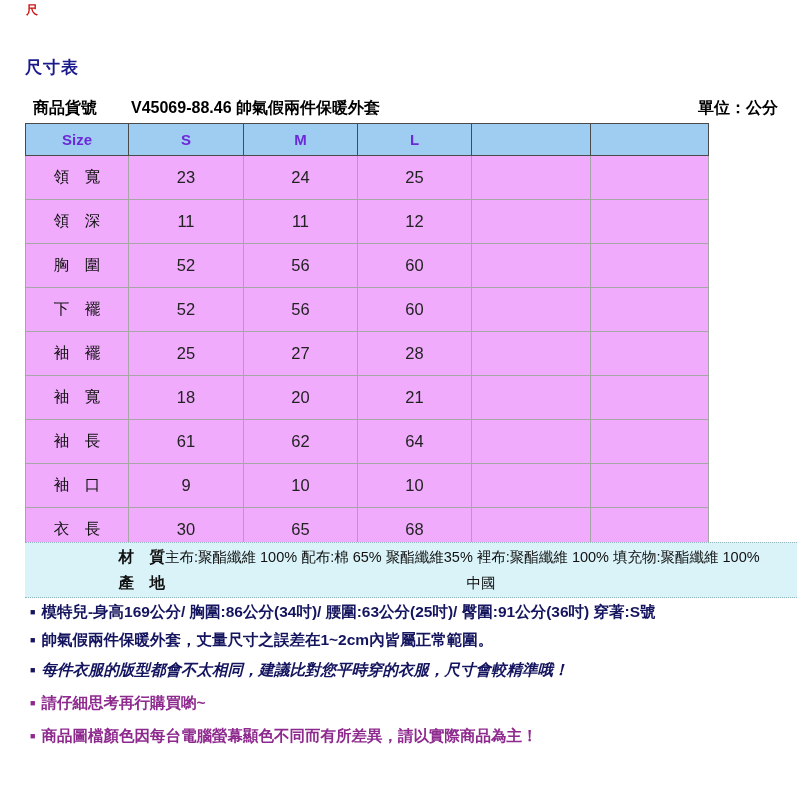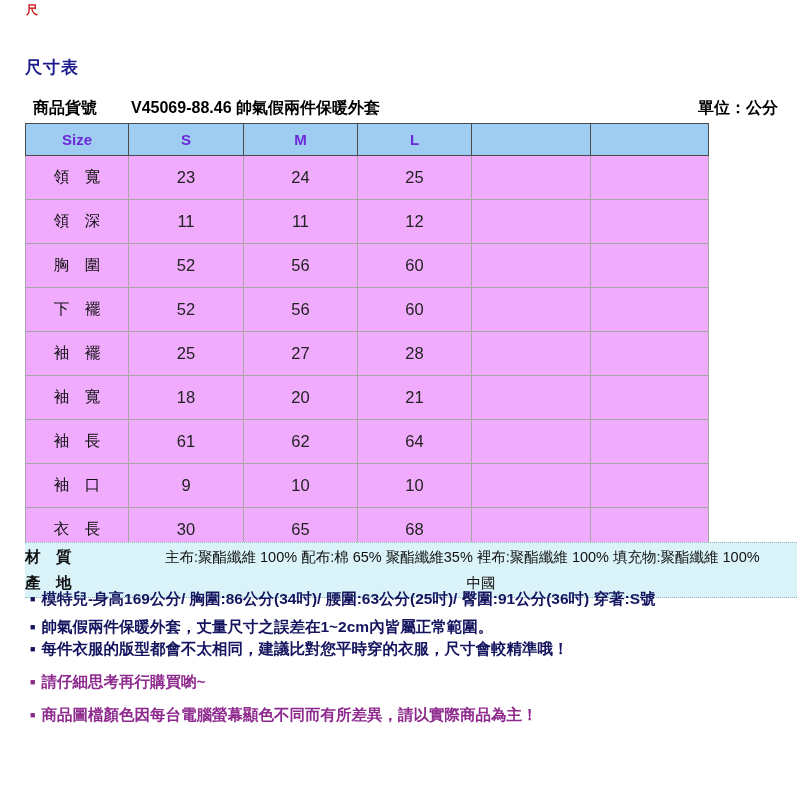--- a/index.html
+++ b/index.html
@@ -35,34 +35,34 @@
   table.size-table td.lbl{font-size:15.5px;color:#111;}
   .info-band{
     position:absolute;left:25px;top:542px;width:772px;
     background:var(--band-cyan,#d9f3f8);
     border-top:1px dotted var(--band-border,#8fb5bd);
     border-bottom:1px dotted var(--band-border,#8fb5bd);
     padding:1px 0;
   }
   .info-row{display:flex;align-items:center;height:26px;}
   .info-label{
-    width:140px;flex:0 0 140px;text-align:left;font-size:15.5px;font-weight:bold;color:#111;
+    width:140px;flex:0 0 140px;text-align:right;font-size:15.5px;font-weight:bold;color:#111;
   }
   .info-value{flex:1;font-size:14.5px;color:#111;white-space:nowrap;}
   .info-value.material{text-align:left;}
   .info-value.origin{text-align:center;}
-  .notes{position:absolute;left:30px;top:588px;width:765px;}
+  .notes{position:absolute;left:30px;top:601px;width:765px;}
   .note{
     font-size:15.5px;font-weight:bold;line-height:22px;white-space:nowrap;
   }
   .note .bullet{font-size:9px;margin-right:6px;vertical-align:2px;}
   .note.navy{color:var(--note-navy,#14145f);}
   .note.purple{color:var(--note-purple,#8e2a8e);}
   .note:nth-child(2){margin-top:6px;}
-  .note:nth-child(3){}
+  .note:nth-child(3){margin-top:8px;font-style:italic;}
   .note:nth-child(4){margin-top:11px;}
   .note:nth-child(5){margin-top:11px;}
 </style>
 </head>
 <body>
 
 <div class="page">
 
   <div class="corner-mark">尺</div>
 

